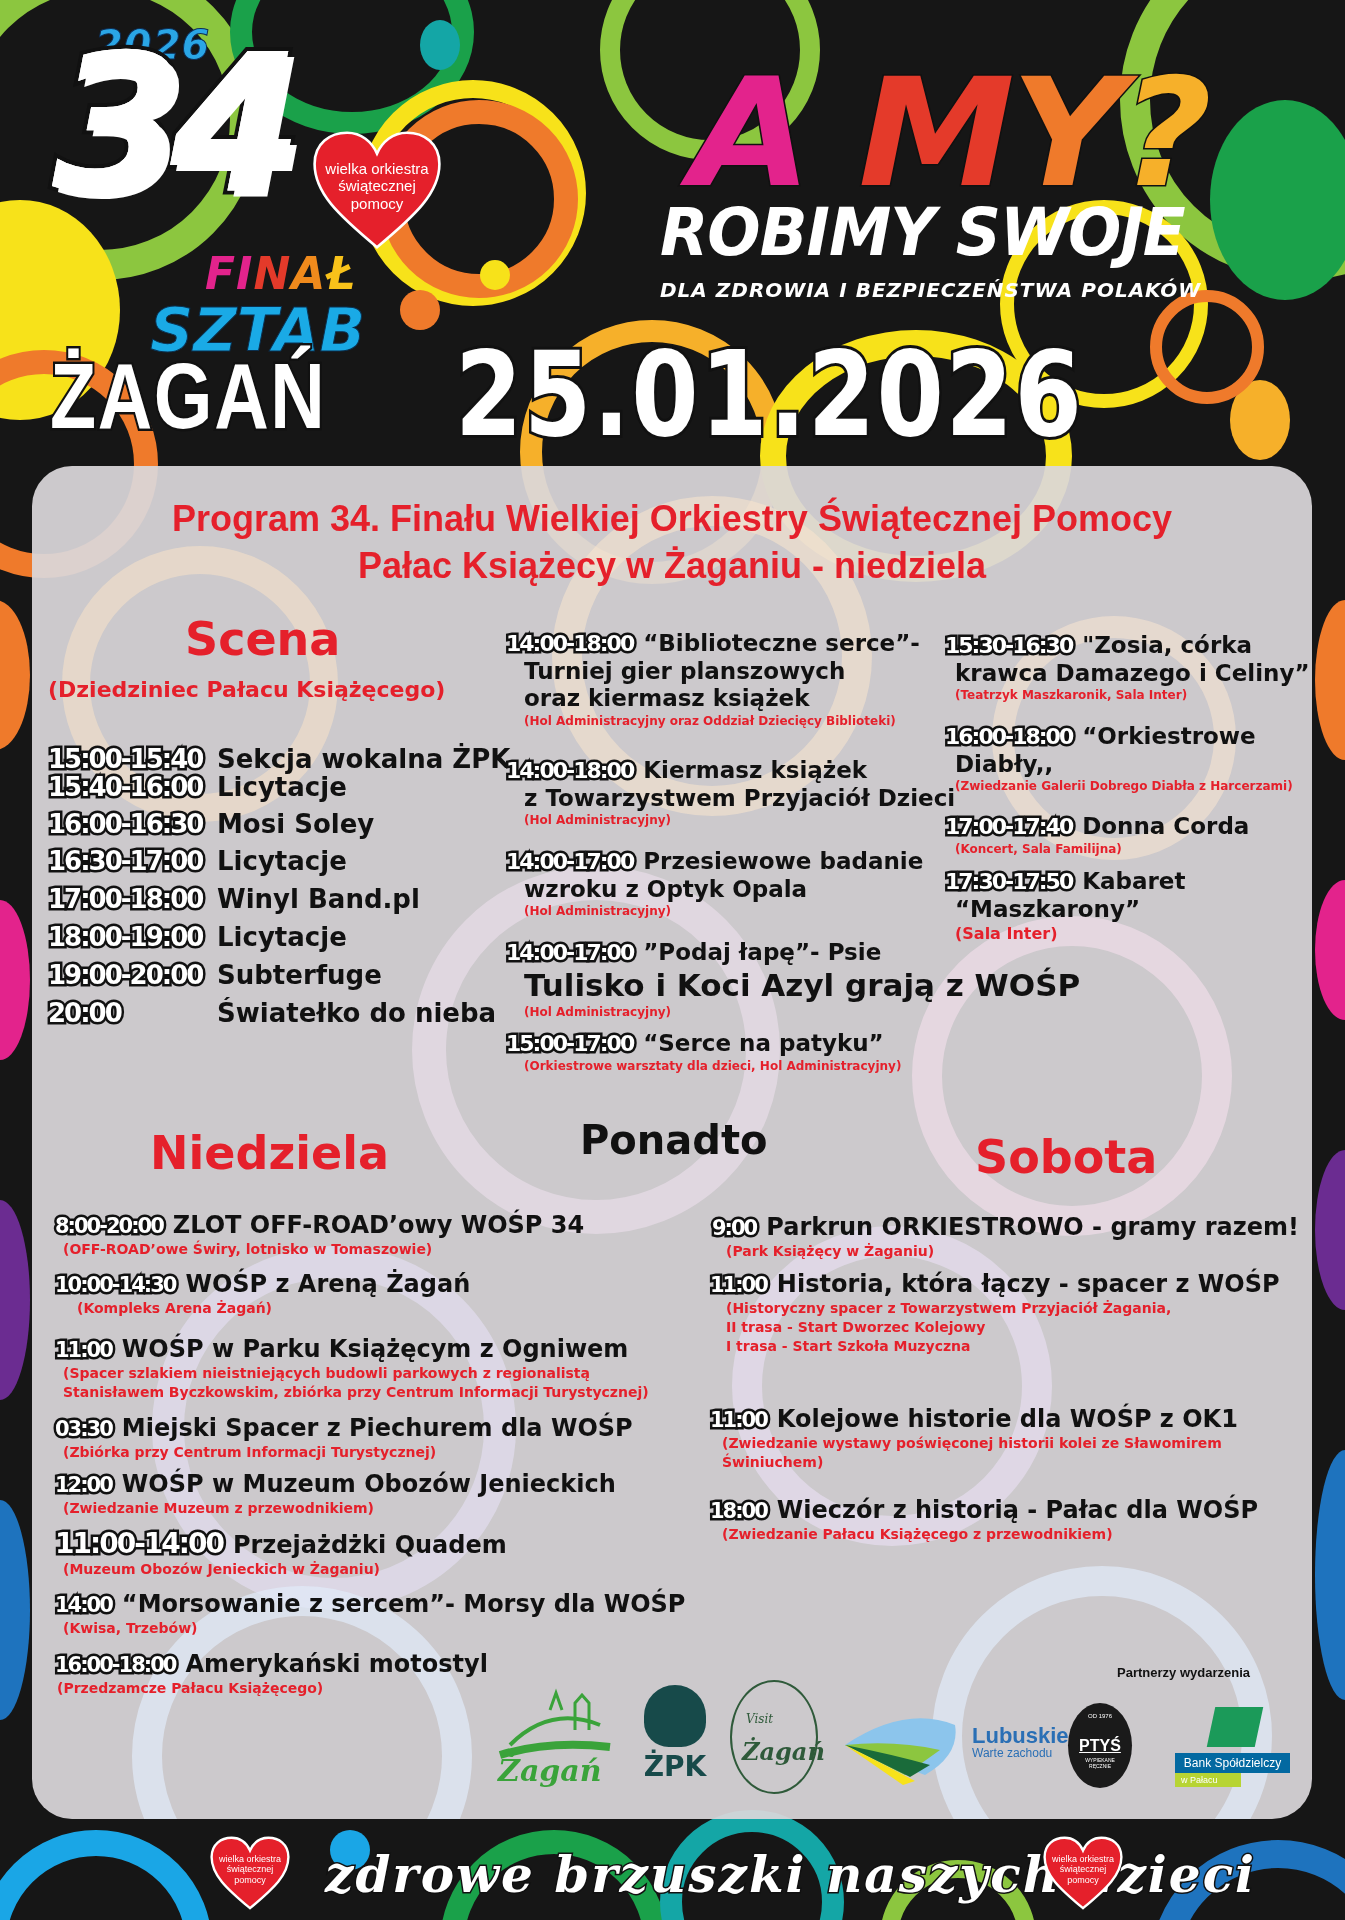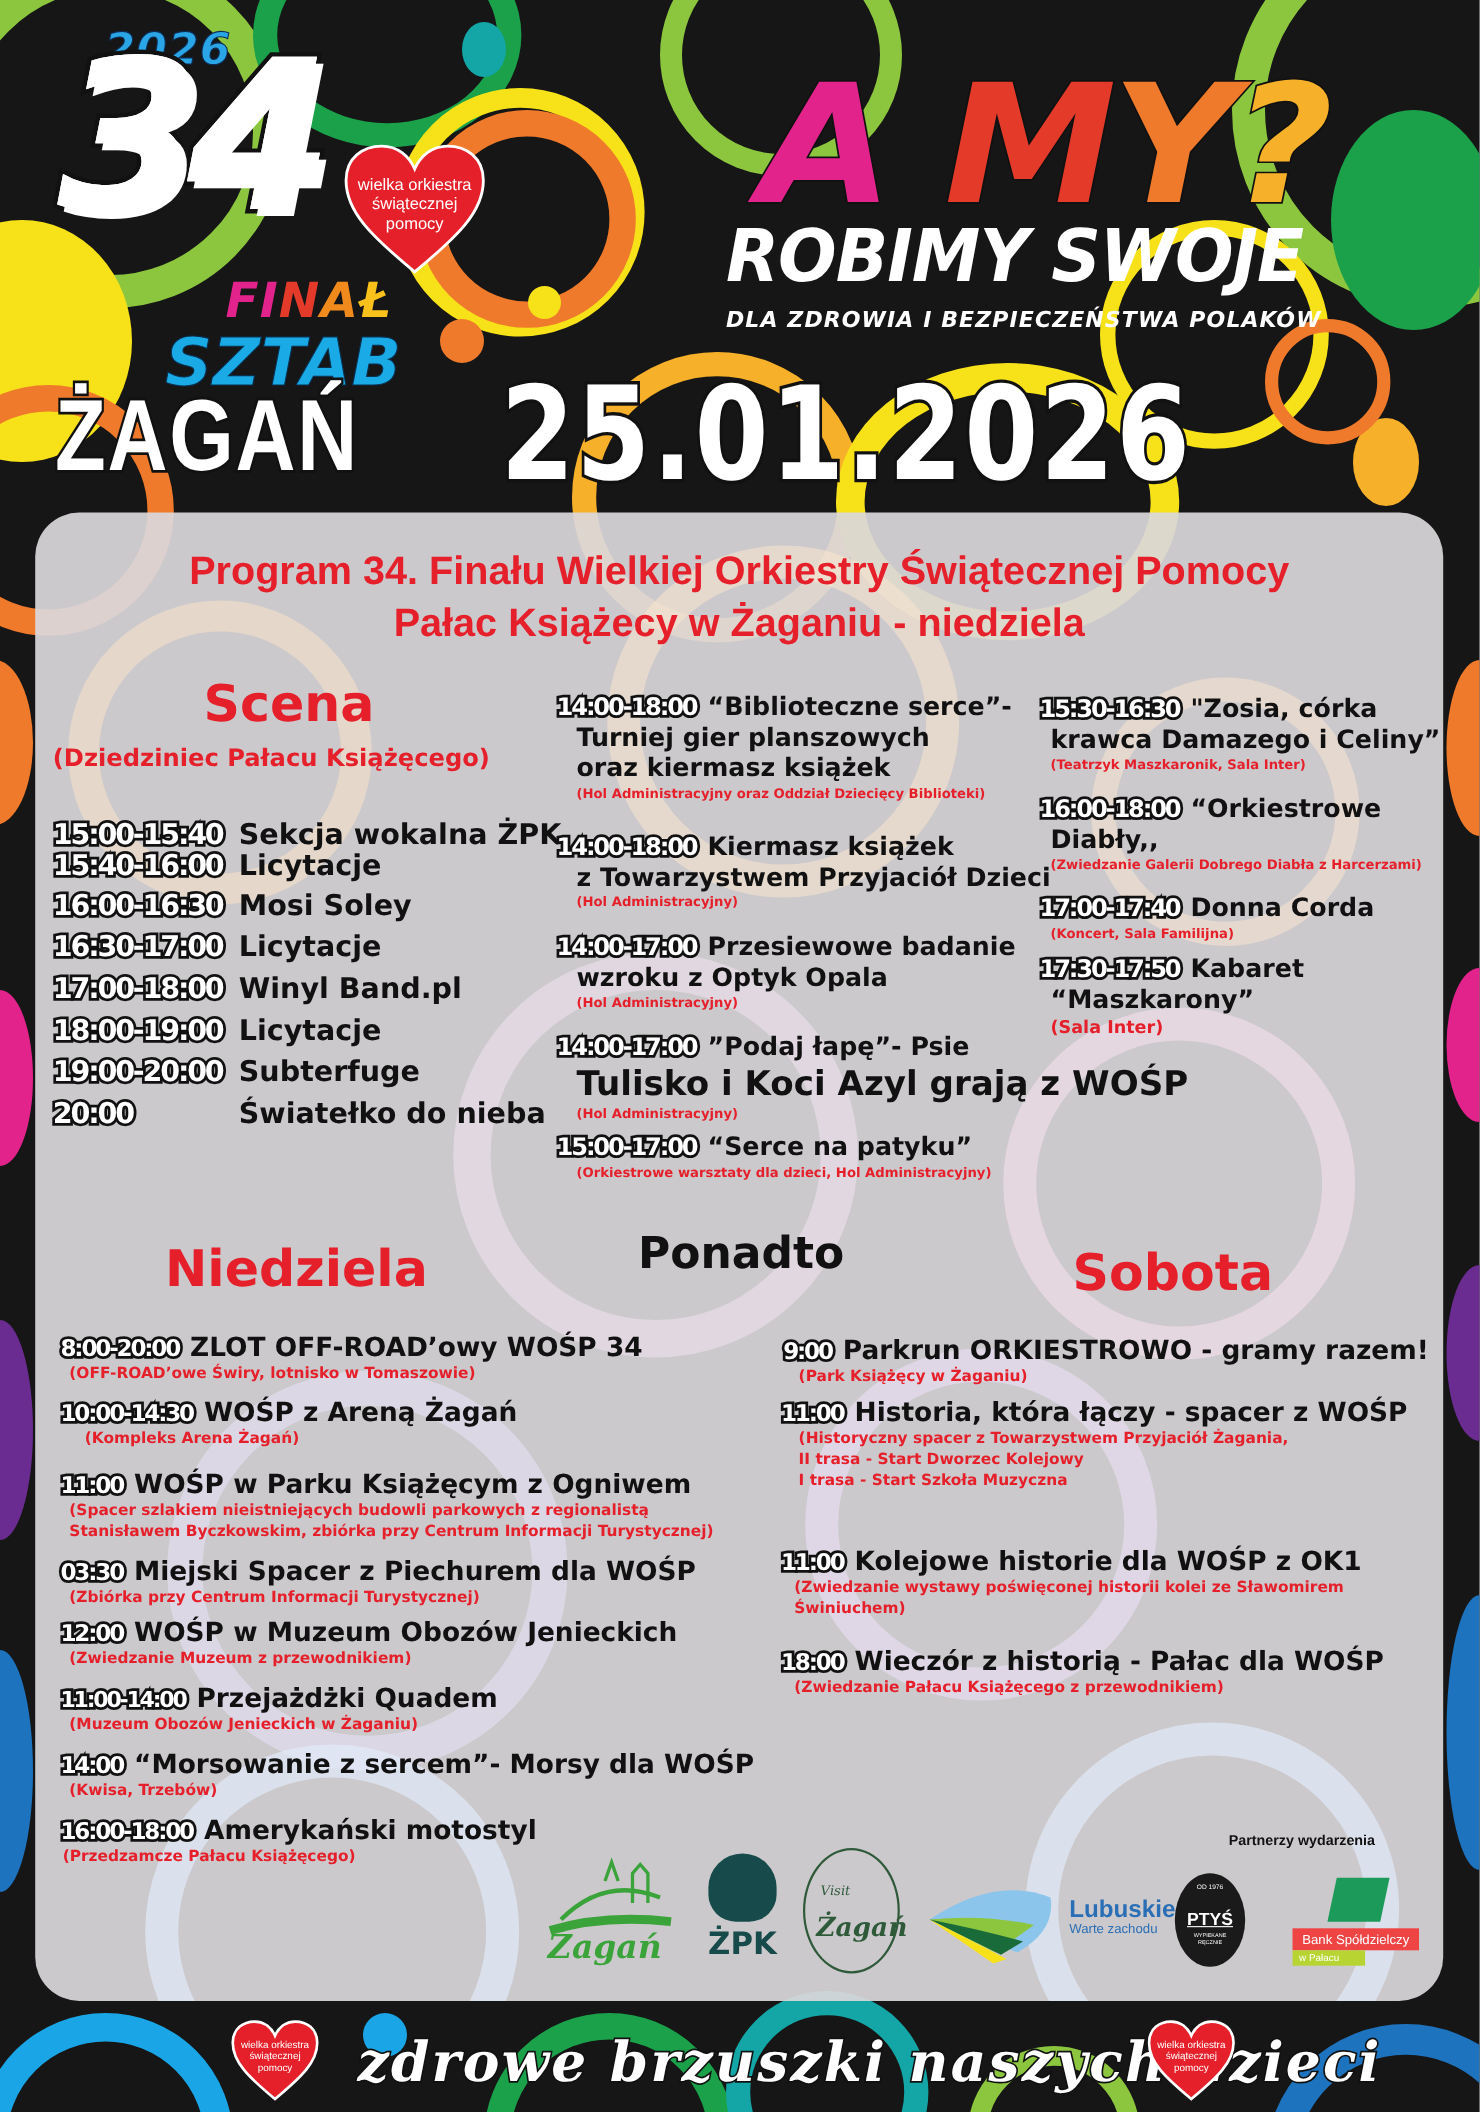--- a/index.html
+++ b/index.html
@@ -269,21 +269,21 @@
   </div>
   <div class="blk" style="left:55px;top:1470px;">
     <div class="l1">
         <span class="tm" style="font-size:21px">12:00</span>
         <span class="ev" style="font-size:24px">WOŚP w Muzeum Obozów Jenieckich</span>
       </div>
     <div class="note" style="padding-left:8px">(Zwiedzanie Muzeum z przewodnikiem)</div>
   </div>
   <div class="blk" style="left:55px;top:1530px;">
     <div class="l1">
-        <span class="tm" style="font-size:20px">11:00-14:00</span>
+        <span class="tm" style="font-size:28px">11:00-14:00</span>
         <span class="ev" style="font-size:24px">Przejażdżki Quadem</span>
       </div>
     <div class="note" style="padding-left:8px">(Muzeum Obozów Jenieckich w Żaganiu)</div>
   </div>
   <div class="blk" style="left:55px;top:1590px;">
     <div class="l1">
         <span class="tm" style="font-size:21px">14:00</span>
         <span class="ev" style="font-size:24px">“Morsowanie z sercem”- Morsy dla WOŚP</span>
       </div>
     <div class="note" style="padding-left:8px">(Kwisa, Trzebów)</div>
@@ -366,21 +366,21 @@
   </div>
 
   <div class="logo" style="left:1068px;top:1703px;width:64px;height:85px;border-radius:50%;background:#1a1a1a;text-align:center;color:#fff;">
     <div style="font:6px 'Liberation Sans',sans-serif;margin-top:10px;">OD 1976</div>
     <div style="font:700 16px 'Liberation Sans',sans-serif;margin-top:18px;text-decoration:underline;">PTYŚ</div>
     <div style="font:5px 'Liberation Sans',sans-serif;margin:2px 8px 0;">WYPIEKANE RĘCZNIE</div>
   </div>
 
   <div class="logo" style="left:1175px;top:1707px;width:115px;height:90px;">
     <div style="width:48px;height:40px;background:#1b9a59;transform:skewX(-12deg);margin-left:36px;"></div>
-    <div style="background:#ef4444;color:#fff;font:12px/20px 'Liberation Sans',sans-serif;text-align:center;margin-top:6px;">Bank Spółdzielczy</div>
+    <div style="background:#0369a1;color:#fff;font:12px/20px 'Liberation Sans',sans-serif;text-align:center;margin-top:6px;">Bank Spółdzielczy</div>
     <div style="background:#b7d433;color:#fff;font:9px/14px 'Liberation Sans',sans-serif;width:60px;padding-left:6px;">w Pałacu</div>
   </div>
 </div>
 
 <div>
   <div class="heart" style="left:210px;top:1832px;width:80px;height:82px;">
     <svg viewBox="0 0 100 92">
         <path d="M50 90 C20 65 2 48 2 26 C2 10 14 2 27 2 C38 2 46 9 50 18 C54 9 62 2 73 2 C86 2 98 10 98 26 C98 48 80 65 50 90Z" fill="#e5202b" stroke="#fff" stroke-width="3"></path>
       </svg>
     <div class="ht" style="top:22px;font-size:9px;">

